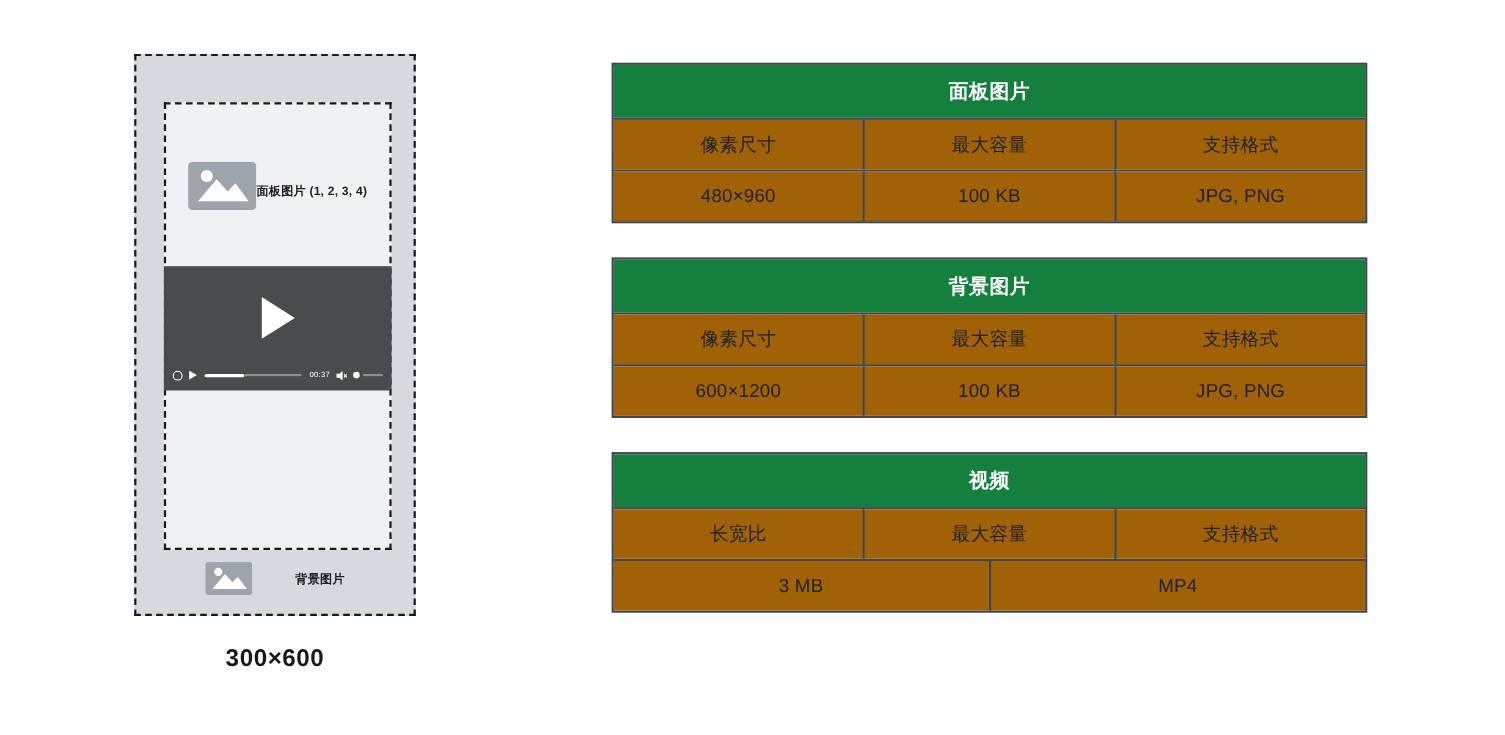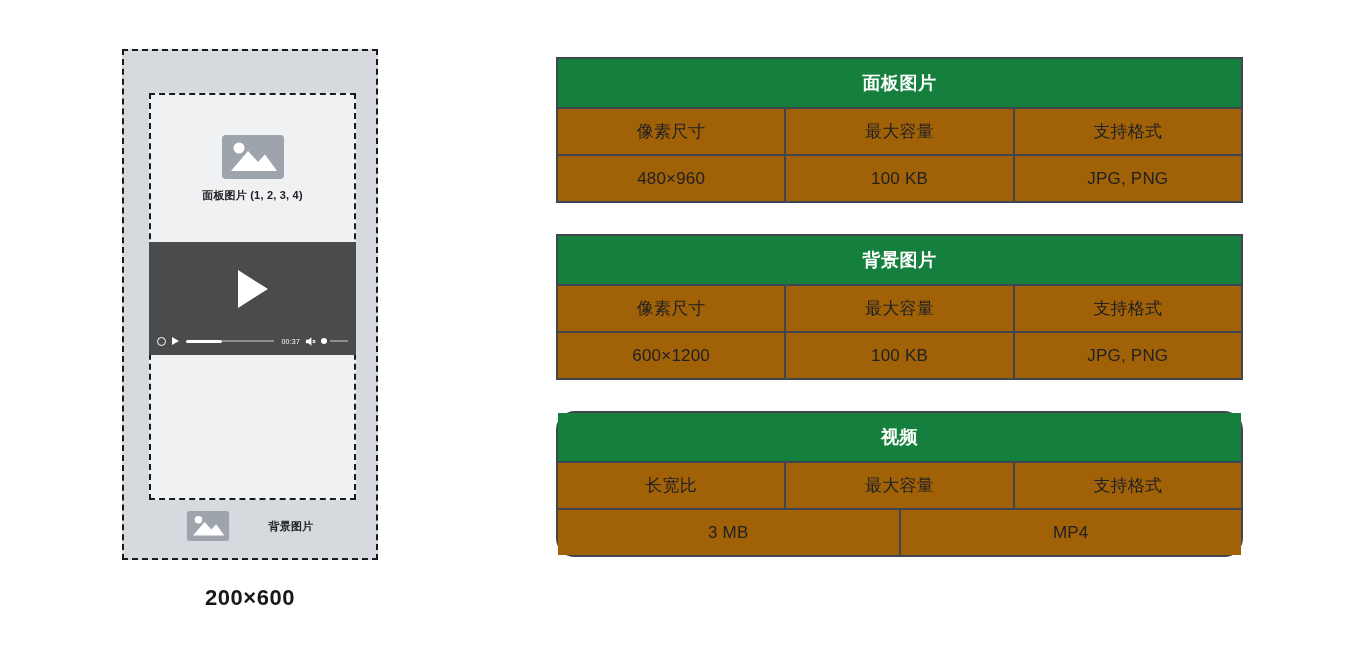--- a/index.html
+++ b/index.html
@@ -9,21 +9,21 @@
   
   .mock-outer{
     position:absolute;left:122px;top:49px;width:256px;height:511px;
     background:#d6d9de;border:2px dashed #1a1a1a;box-sizing:border-box;
   }
   .mock-inner{
     position:absolute;left:25px;top:42px;width:207px;height:407px;
     background:#f0f1f3;border:2px dashed #1a1a1a;box-sizing:border-box;
     display:flex;flex-direction:column;
   }
-  .panel-top{height:147px;display:flex;flex-direction:column;align-items:center;justify-content:center;}
+  .panel-top{height:147px;display:flex;flex-direction:row;align-items:center;justify-content:center;}
   .img-icon{display:block;line-height:0;}
   .img-icon.lg svg{width:62px;height:44px;}
   .img-icon.sm svg{width:44px;height:30px;}
   .panel-label{margin-top:9px;font-size:11px;font-weight:bold;color:#202124;letter-spacing:.2px;}
   .panel-bottom{flex:1;}
 
   
   .video{position:relative;height:113px;background:#4a4b4d;flex:none;margin:0 -2px;}
   .play-big{
     position:absolute;left:50%;top:42%;transform:translate(-50%,-50%);
@@ -66,21 +66,21 @@
     height:48px;background:#15803d;color:#fff;font-size:18px;font-weight:bold;
     display:flex;align-items:center;justify-content:center;letter-spacing:.5px;
   }
   .spec-table .row{display:flex;border-top:2px solid #3f4650;}
   .spec-table .cell{
     flex:1;height:45px;display:flex;align-items:center;justify-content:center;
     font-size:17px;color:#202124;background:#a16207;border-left:2px solid #3f4650;
     letter-spacing:.2px;
   }
   .spec-table .cell:first-child{border-left:none;}
-  .t1{top:57px;} .t2{top:234px;} .t3{top:411px;border-radius:19px;}
+  .t1{top:57px;} .t2{top:234px;} .t3{top:411px;}
 </style>
 </head>
 <body>
 
 <div class="canvas">
 
   <div class="mock-outer">
     <div class="mock-inner">
 
       <div class="panel-top">
@@ -124,21 +124,21 @@
         <svg viewBox="0 0 62 44" xmlns="http://www.w3.org/2000/svg">
           <rect x="0" y="0" width="62" height="44" rx="4" fill="#9ea4ac"></rect>
           <circle cx="17" cy="13" r="5.5" fill="#fff"></circle>
           <path d="M9 36 L26 16 L36 27 L43 19.5 L55 36 Z" fill="#fff"></path>
         </svg>
       </span>
       <span class="bg-label">背景图片</span>
     </div>
   </div>
 
-  <div class="size-label">200×600</div>
+  <div class="size-label">300×600</div>
 
   <div class="spec-table t1">
     <div class="title">面板图片</div>
     <div class="row">
       <div class="cell">像素尺寸</div>
       <div class="cell">最大容量</div>
       <div class="cell">支持格式</div>
     </div>
     <div class="row">
       <div class="cell">480×960</div>

